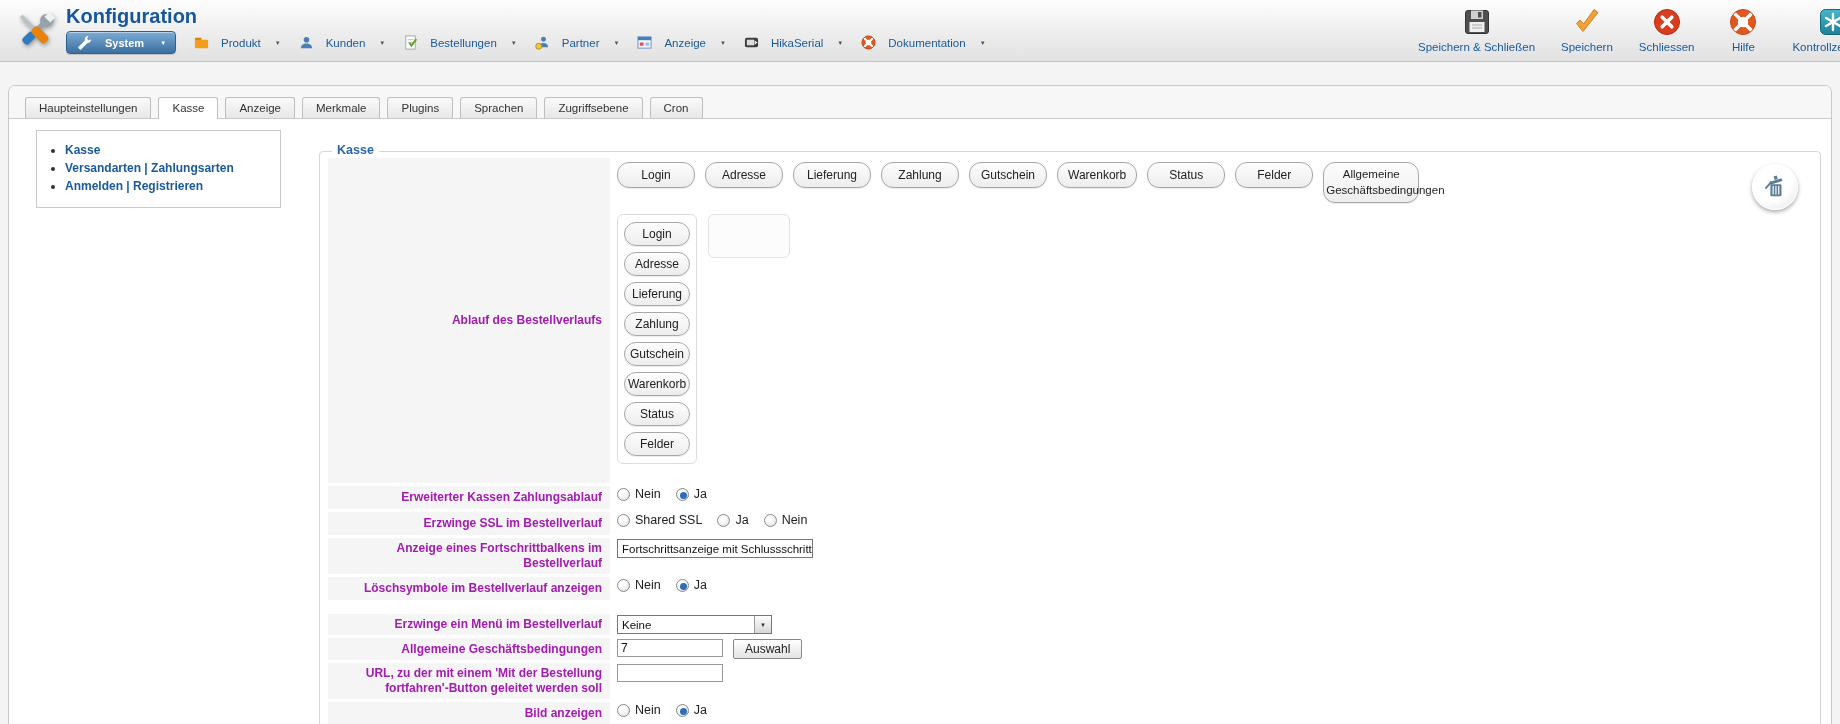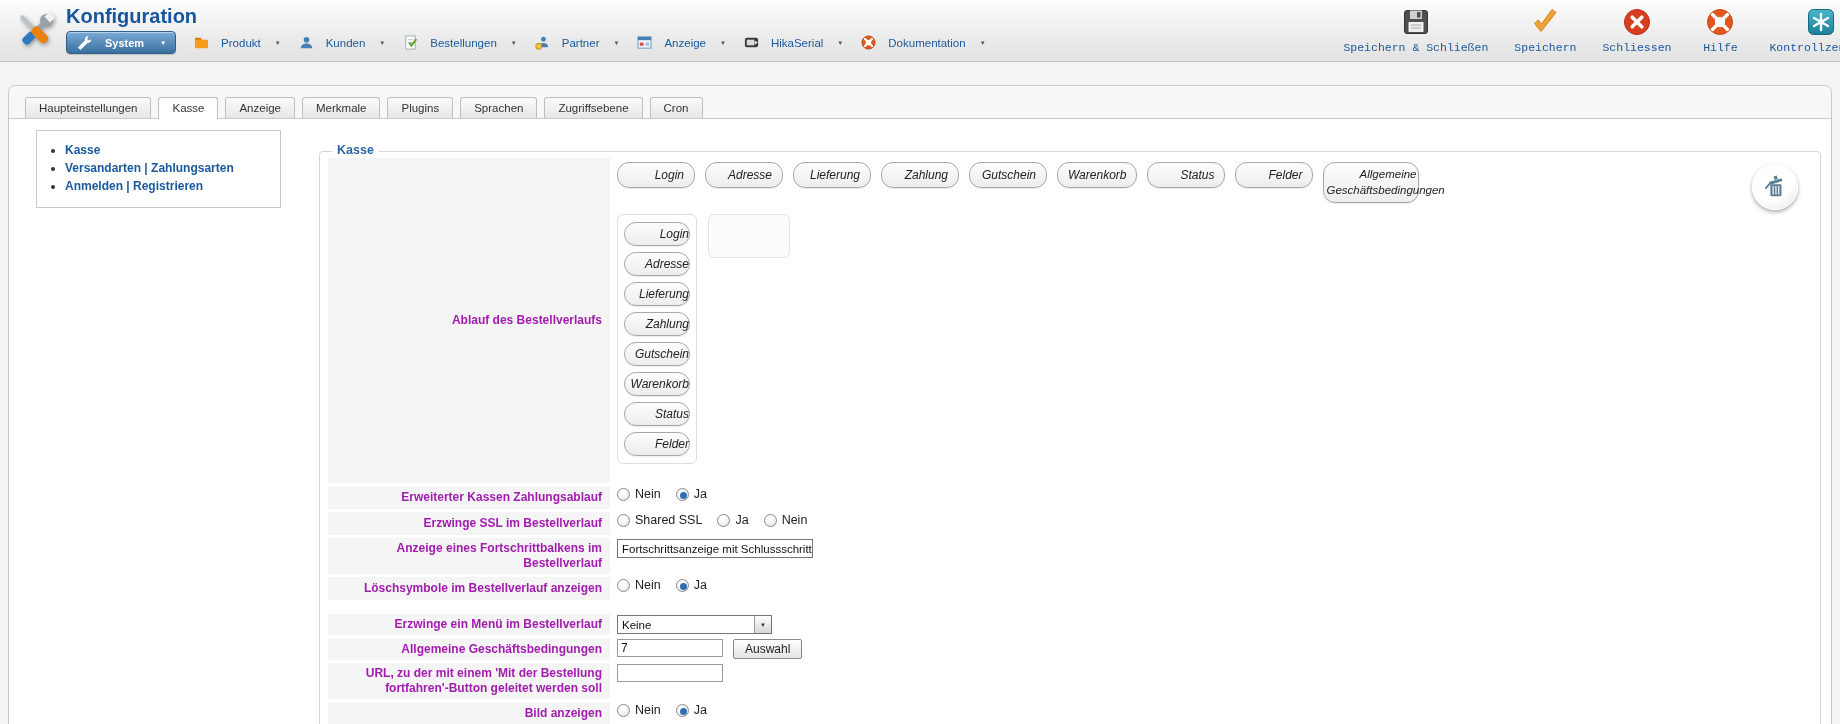--- a/index.html
+++ b/index.html
@@ -26,21 +26,21 @@
     box-shadow:inset 0 1px 0 rgba(255,255,255,.45), 0 1px 1px rgba(0,0,0,.15);
   }
   .system-btn .caret { color:#fff; }
   .menu-item { display:inline-flex; align-items:center; gap:12px; color:#19599c; font-size:11.5px; text-decoration:none; cursor:pointer; }
   .mi-icon { width:15px; height:15px; display:inline-block; }
   .mi-icon svg { width:15px; height:15px; display:block; }
   .caret { font-size:6px; color:#555; line-height:1; margin-left:2px; }
 
   .toolbar { position:absolute; top:8px; right:-46px; display:flex; align-items:flex-start; }
   .tool { min-width:72px; padding:0 13px; display:flex; flex-direction:column; align-items:center;
-          font-size:11.5px; color:#19599c; cursor:pointer; white-space:nowrap;font-family:Liberation Mono, monospace; }
+          font-size:11.5px; color:#19599c; cursor:pointer; white-space:nowrap; }
   .tool-icon { width:28px; height:28px; margin-bottom:5px; }
   .tool-icon svg { width:28px; height:28px; display:block; }
 
   
   .panel {
     position:absolute; left:8px; right:8px; top:85px; bottom:-30px;
     background:#fff; border:1px solid #c9c9c9; border-radius:7px 7px 0 0;
   }
   .tabbar {
     display:flex; align-items:flex-end; gap:7px;
@@ -85,23 +85,22 @@
   .fvalue { flex:1; display:flex; align-items:flex-start; padding:1px 0 1px 7px; font-size:12.5px; color:#222; }
   .frow.r-radio { min-height:23px; }
   .rows > .frow:nth-child(6) { margin-top:14px; }   
 
   
   .wf-row { display:flex; margin-bottom:3px; height:325px; }
   .wf-value { flex:1; position:relative; padding:4px 0 0 7px; }
   .palette { display:flex; gap:10px; align-items:flex-start; }
   .wf-btn {
     background:linear-gradient(#fdfdfd,#ededed); border:1px solid #a7a7a7; border-radius:12px;
-    font-size:12px; color:#222; text-align:right; padding:5px 10px; min-width:78px; cursor:pointer;
+    font-size:12px; color:#222; text-align:center; padding:5px 10px; min-width:78px; cursor:pointer;
     box-shadow:0 1px 1px rgba(0,0,0,.08);
-    font-style:italic;
   }
   .wf-btn.agb { min-width:92px; max-width:96px; padding:4px 2px; font-size:11.5px; line-height:1.35; }
   .stage { display:flex; gap:11px; align-items:flex-start; margin-top:11px; }
   .stack {
     width:80px; border:1px solid #ddd; border-radius:6px; background:#fff;
     padding:7px 6px; display:flex; flex-direction:column; gap:6px;
   }
   .stack .wf-btn { min-width:0; width:100%; padding:4px 0; }
   .dropzone { width:82px; height:44px; border:1px solid #e3e3e3; border-radius:6px; background:#fcfcfc; }
   .trash-btn {

